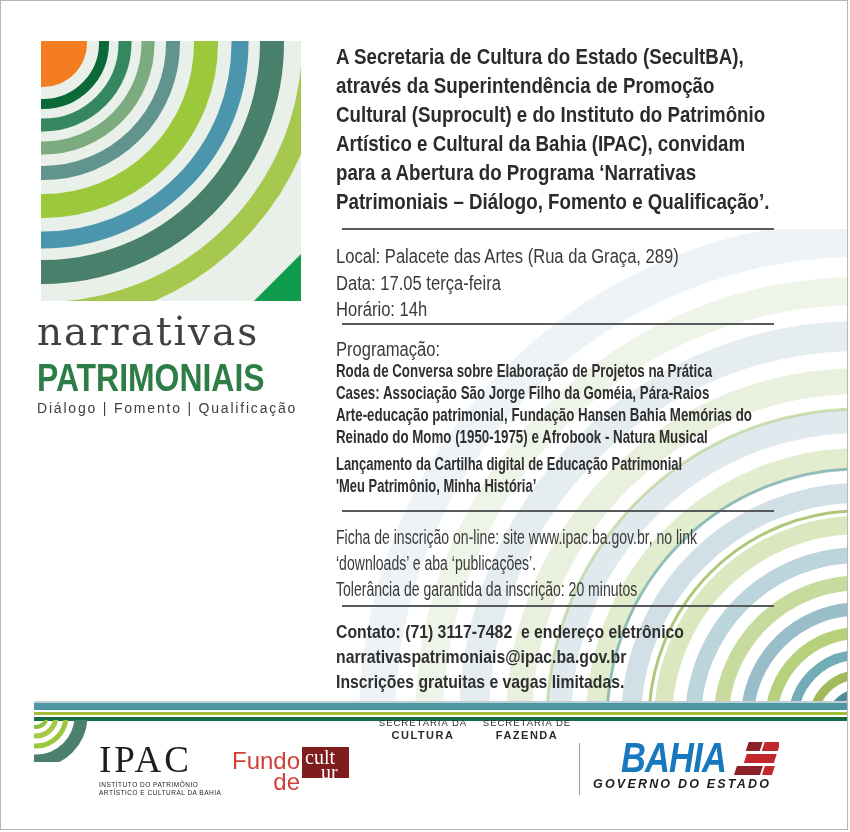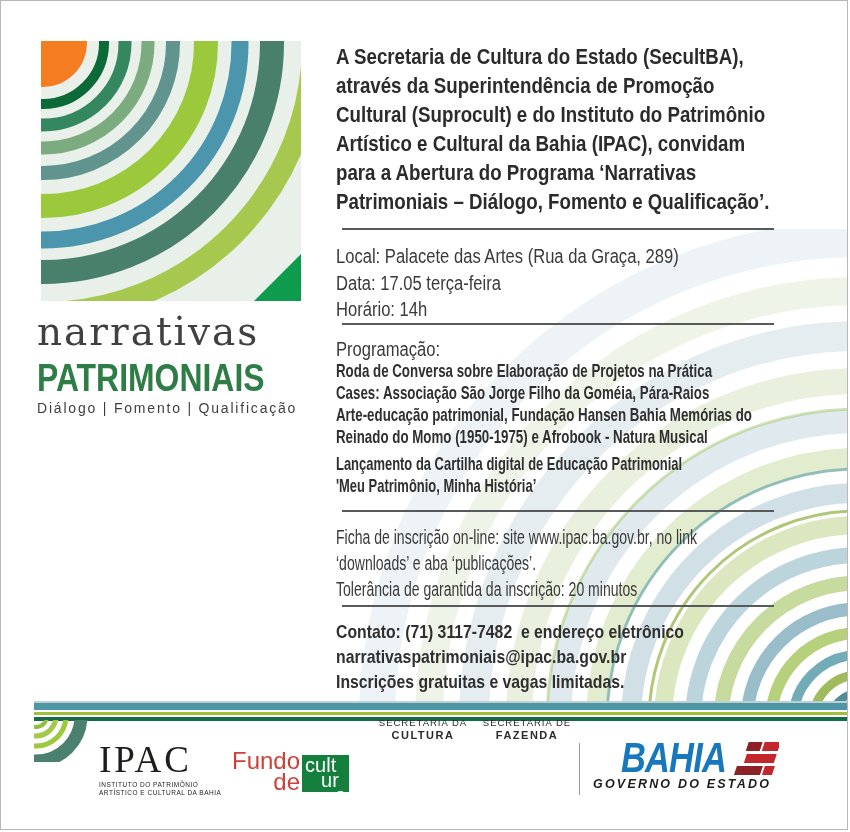--- a/index.html
+++ b/index.html
@@ -44,25 +44,25 @@
   .p-block { top:359px; font-size:18.5px; font-weight:bold; line-height:22px; transform:scaleX(0.72); color:#2f2f2f; }
   .l-block { top:452px; font-size:18.5px; font-weight:bold; line-height:22px; transform:scaleX(0.70); color:#2f2f2f; }
   .r-block { top:523px; font-size:19.5px; line-height:26px; transform:scaleX(0.72); color:#3a3a3a; }
   .c-block { top:618px; font-size:19px; font-weight:bold; line-height:25px; transform:scaleX(0.83); color:#2f2f2f; }
   .rule { position:absolute; left:341px; width:432px; height:2px; background:#58595b; }
   .rule1 { top:227px; } .rule2 { top:322px; } .rule3 { top:509px; } .rule4 { top:604px; }
   
   .logo-ipac { position:absolute; left:98px; top:740px; width:126px; color:#1d1d1b; }
   .ipac-acronym { font-family:"Liberation Serif", serif; font-size:37px; line-height:38px; letter-spacing:3px; }
   .ipac-sub { font-size:6.5px; letter-spacing:0.5px; line-height:8px; white-space:pre; margin-top:2px; }
-  .logo-fundo { position:absolute; left:231px; top:746px; display:flex; align-items:flex-end; }
+  .logo-fundo { position:absolute; left:231px; top:746px; display:flex; align-items:flex-start; }
   .fundo-left { text-align:right; color:#d23f38; font-size:24px; line-height:21px; padding-top:3px; }
   .fundo-box {
-    width:47px; height:37px; background:#15803d; color:#fff; margin-left:2px;
-    font-size:20px; line-height:15px; padding:3px 3px 0 3px;
+    width:47px; height:31px; background:#7f1d1d; color:#fff; margin-left:2px;
+    font-size:20px; line-height:15px; padding:3px 3px 0 3px;font-family:Liberation Serif, serif;
   }
   .fundo-box .b2 { padding-left:16px; }
   .fundo-box .b3 { text-align:right; }
   .logo-sec { position:absolute; top:716px; text-align:center; color:#2b2b2b; }
   .sec-1 { font-size:9.5px; letter-spacing:1px; line-height:12px; }
   .sec-2 { font-size:11px; font-weight:bold; letter-spacing:1.5px; line-height:13px; }
   .logo-fazenda { left:372px; width:100px; }
   .logo-cultura { left:478px; width:96px; }
   .logo-divider { position:absolute; left:578px; top:742px; width:1px; height:52px; background:#9a9a9a; }
   .logo-bahia { position:absolute; left:592px; top:736px; }

